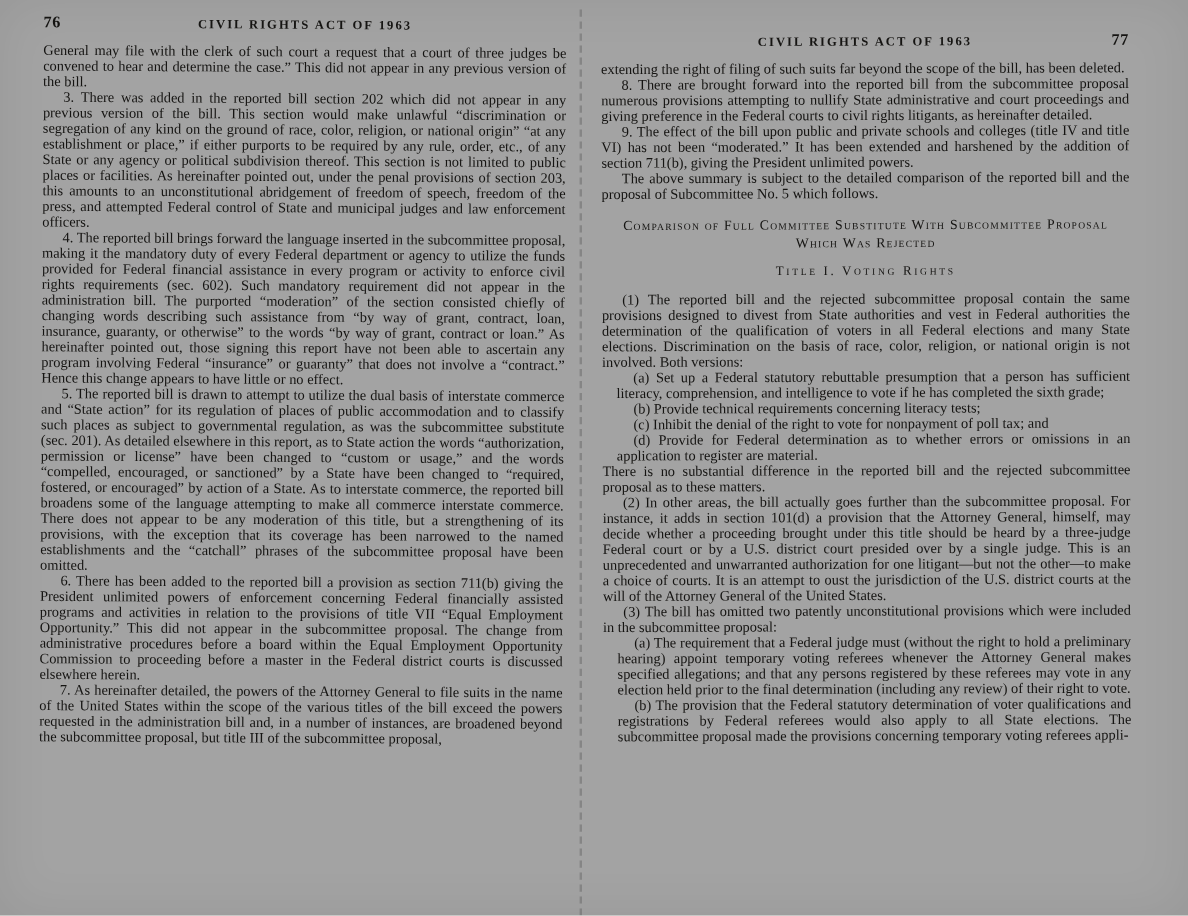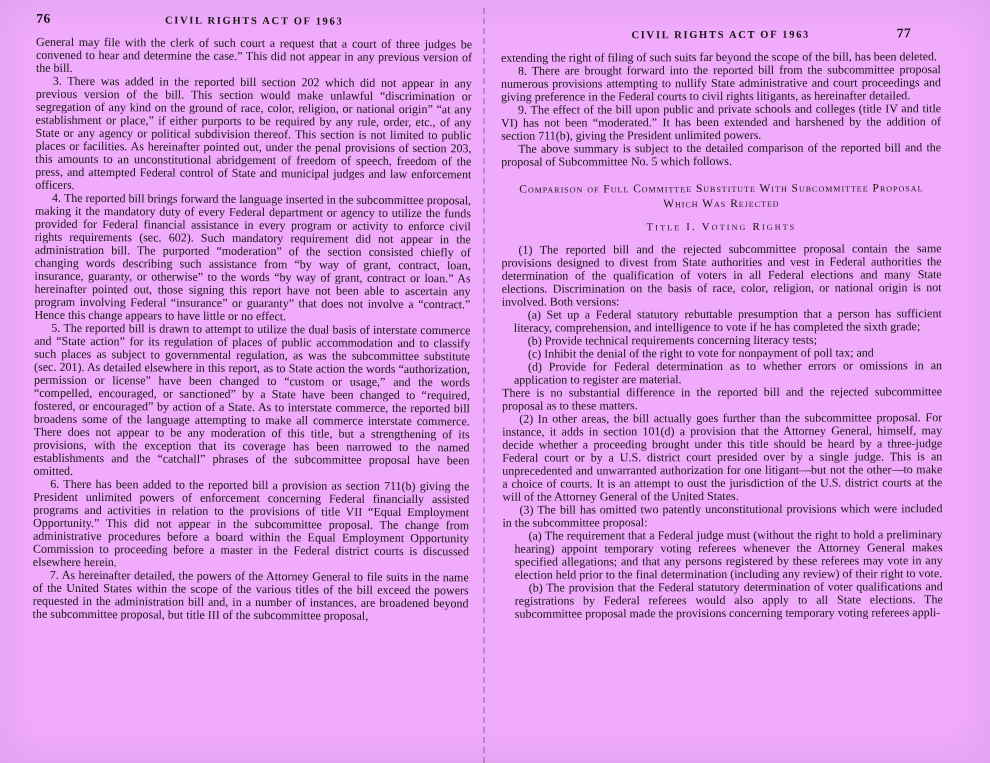--- a/index.html
+++ b/index.html
@@ -1,21 +1,21 @@
 <!DOCTYPE html>
 <html><head>
 <meta charset="utf-8">
 <style>
   * { box-sizing: border-box; }
   html, body { margin: 0; padding: 0; background: #e9e9e6; }
   .scan {
     position: relative;
     width: 990px;
     height: 763px;
-    background: #f0abfc;
+    background: #a3a3a3;
     box-shadow: inset 0 0 45px rgba(0,0,0,0.07);
     font-family: "Liberation Serif", "DejaVu Serif", serif;
     color: #151412;
     overflow: hidden;
   }
   .page {
     position: absolute;
     top: 0;
     bottom: 0;
     overflow: hidden;
@@ -28,21 +28,21 @@
     align-items: baseline;
     font-weight: bold;
   }
   .page--left  .page-header { margin-top: 12px; }
   .page--right .page-header { margin-top: 26px; }
   .page-num {
     width: 44px;
     font-size: 13.5px;
     letter-spacing: 0.5px;
   }
-  .page--right .page-num { }
+  .page--right .page-num { text-align: right; }
   .running-title {
     flex: 1;
     text-align: center;
     font-size: 10.5px;
     letter-spacing: 1.7px;
     white-space: nowrap;
   }
 
   .body-text {
     margin-top: 9px;

